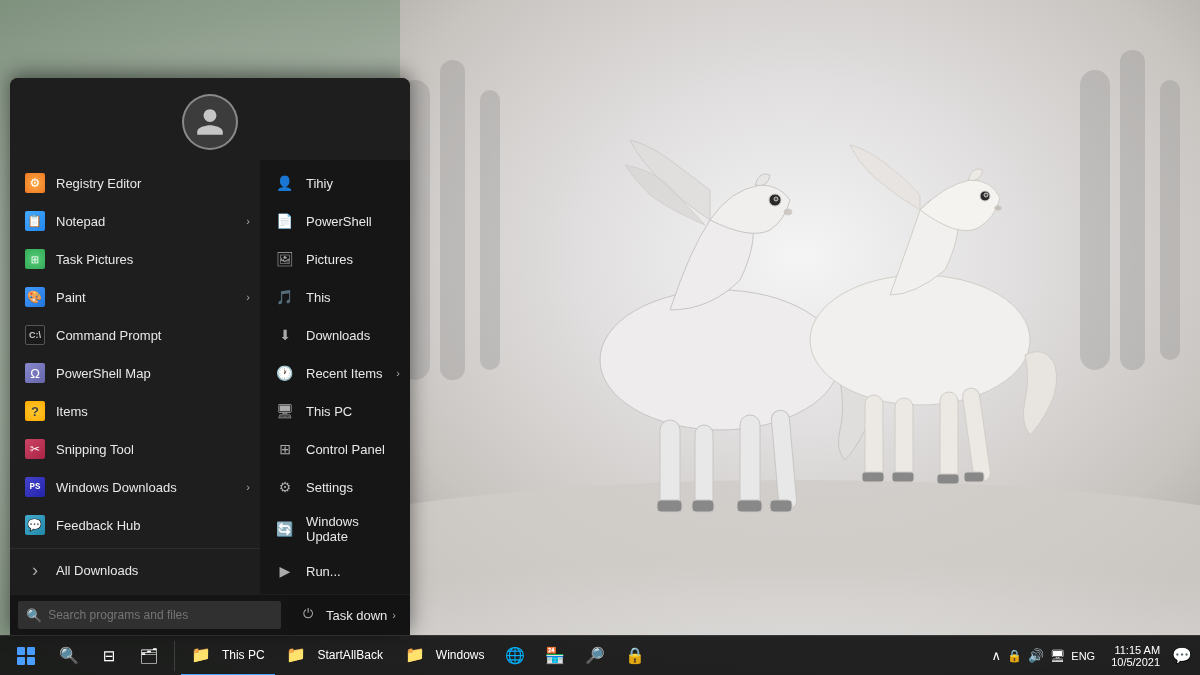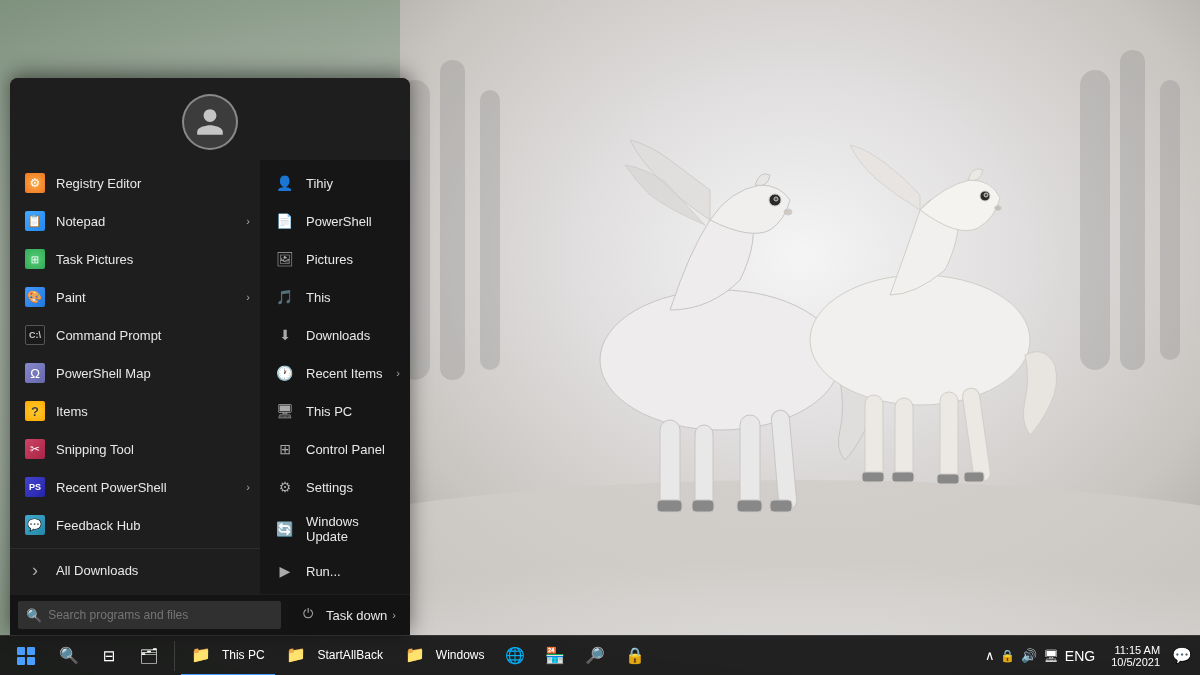--- a/index.html
+++ b/index.html
@@ -237,21 +237,21 @@
     
     .icon-farmanager { background: linear-gradient(135deg, #4488cc, #2266aa); border-radius: 3px; }
     .icon-registry { background: radial-gradient(circle, #ffaa44, #ee7722); border-radius: 2px; }
     .icon-notepad { background: linear-gradient(135deg, #44aaff, #2288ee); border-radius: 2px; }
     .icon-taskmanager { background: radial-gradient(circle, #55cc77, #33aa55); border-radius: 50%; }
     .icon-paint { background: linear-gradient(135deg, #4499ff, #2277dd); border-radius: 2px; }
     .icon-cmdprompt { background: #1a1a1a; border-radius: 2px; border: 1px solid #555; }
     .icon-charmap { background: linear-gradient(135deg, #8888cc, #6666aa); border-radius: 2px; }
     .icon-tips { background: radial-gradient(circle, #ffcc33, #ffaa00); border-radius: 50%; }
     .icon-snipping { background: linear-gradient(135deg, #cc4466, #aa2244); border-radius: 50%; }
-    .icon-powershell { background: linear-gradient(135deg, #4444cc, #2222aa); border-radius: 2px; }
+    .icon-powershell { background: linear-gradient(135deg, #4444cc, #2222aa); border-radius: 2px; font-family: Liberation Mono, monospace; }
     .icon-feedback { background: linear-gradient(135deg, #44aacc, #2288aa); border-radius: 3px; }
 
     .icon-small {
       width: 20px;
       height: 20px;
       border-radius: 2px;
     }
 
     
     .menu-right .item-icon {
@@ -481,21 +481,21 @@
           <div class="item-icon">
             <div class="icon-small icon-snipping" style="display:flex;align-items:center;justify-content:center;color:#fff;font-size:12px;">✂</div>
           </div>
           <span>Snipping Tool</span>
         </div>
 
         <div class="menu-item">
           <div class="item-icon">
             <div class="icon-small icon-powershell" style="display:flex;align-items:center;justify-content:center;color:#fff;font-size:9px;font-weight:bold;">PS</div>
           </div>
-          <span>Recent PowerShell</span>
+          <span>Windows Downloads</span>
           <span class="chevron">›</span>
         </div>
 
         <div class="menu-item">
           <div class="item-icon">
             <div class="icon-small icon-feedback" style="display:flex;align-items:center;justify-content:center;color:#fff;font-size:12px;">💬</div>
           </div>
           <span>Feedback Hub</span>
         </div>
 
@@ -638,21 +638,21 @@
       </div>
 
     </div>
 
     <div class="taskbar-right">
       <div class="taskbar-tray">
         <span class="tray-icon">∧</span>
         <span class="tray-icon" style="font-size:12px;">🔒</span>
         <span class="tray-icon" style="font-size:13px;">🔊</span>
         <span class="tray-icon" style="font-size:12px;">🖥</span>
-        <span class="tray-icon" style="font-size:14px;">ENG</span>
+        <span class="tray-icon" style="font-size:11px;">ENG</span>
       </div>
       <div class="taskbar-clock">
         <div>11:15 AM</div>
         <div>10/5/2021</div>
       </div>
       <span class="tray-icon" style="font-size:16px;">💬</span>
     </div>
   </div>
 </div>
 

